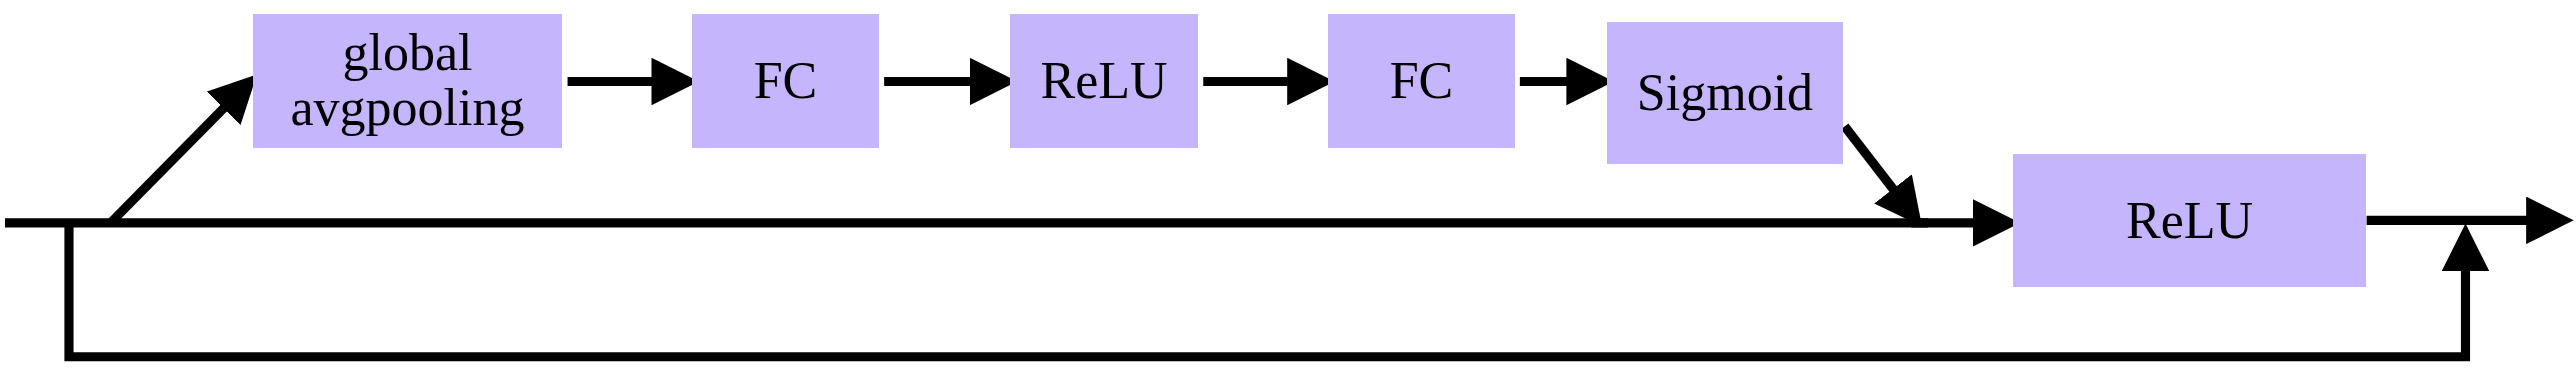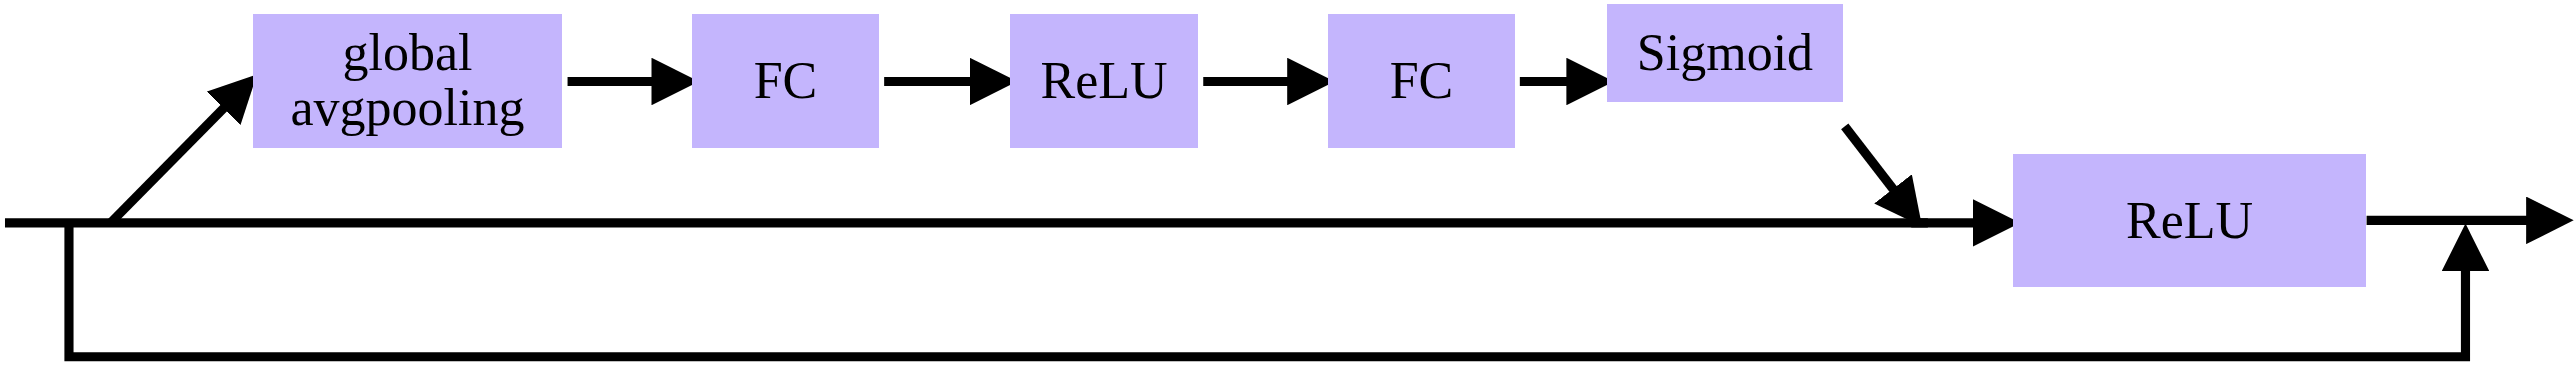--- a/index.html
+++ b/index.html
@@ -96,21 +96,21 @@
   </div>
 
   <div class="node-box" style="left:1010px; top:14px; width:188px; height:134px;">
     <span class="node-label">ReLU</span>
   </div>
 
   <div class="node-box" style="left:1328px; top:14px; width:187px; height:134px;">
     <span class="node-label">FC</span>
   </div>
 
-  <div class="node-box" style="left:1607px; top:4px; width:236px; height:98px;">
+  <div class="node-box" style="left:1607px; top:22px; width:236px; height:142px;">
     <span class="node-label">Sigmoid</span>
   </div>
 
   <div class="node-box" style="left:2013px; top:154px; width:353px; height:133px;">
     <span class="node-label">ReLU</span>
   </div>
 
 </div>
 
 

